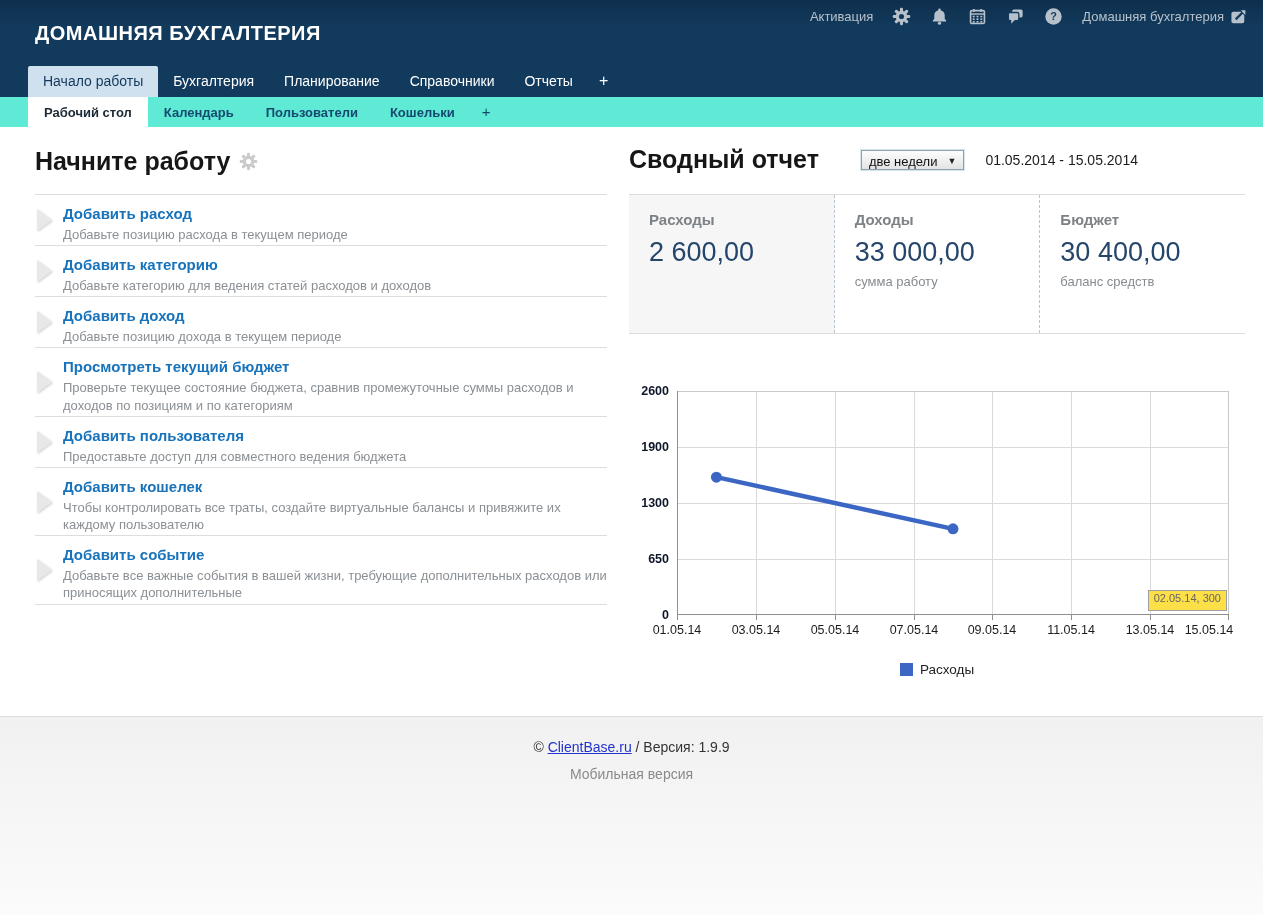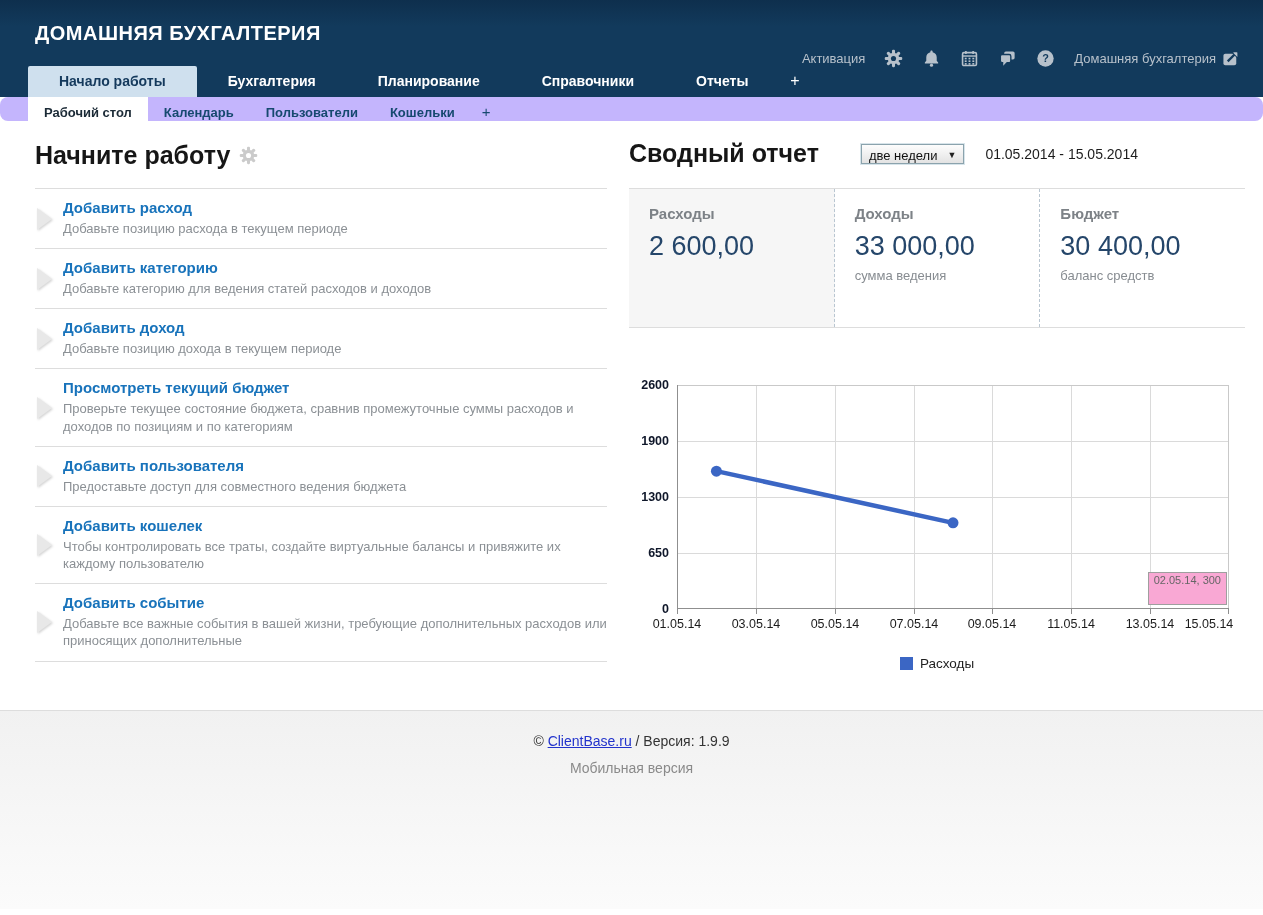--- a/index.html
+++ b/index.html
@@ -12,64 +12,64 @@
   
   .header-top {
     position: relative; height: 66px;
     background: linear-gradient(180deg, #0e2f4d 0%, #123a5c 40%);
   }
   .app-title {
     position:absolute; left:35px; top:22px;
     color:#fff; font-size:20px; font-weight:bold; letter-spacing:.5px;
   }
   .header-actions {
-    position:absolute; right:22px; top:7px;
+    position:absolute; right:14px; top:7px;
     display:flex; align-items:center; gap:19px;
-    color:#b7c1cb; font-size:13px;margin-top:42px;
+    color:#b7c1cb; font-size:13px;
   }
   .header-actions a { color:#b7c1cb; text-decoration:none; cursor:pointer; }
   .hicon { display:inline-flex; width:19px; height:19px; color:#b7c1cb; cursor:pointer; }
   .hicon svg { width:100%; height:100%; }
   .acct { display:flex; align-items:center; gap:6px; }
   
   .main-nav {
     display:flex; align-items:flex-end; height:31px;
     background:#123a5c; padding-left:28px;
   }
   .main-tab {
-    font-size:14px; font-weight:bold; color:#fff; cursor:pointer;
-    padding:7px 31px 8px; border-radius:2px 2px 0 0; white-space:nowrap;
+    font-size:14px; font-weight:normal; color:#fff; cursor:pointer;
+    padding:7px 15px 8px; border-radius:2px 2px 0 0; white-space:nowrap;
   }
   .main-tab.active { background:#cfe0ee; color:#14395c; }
   .main-tab.plus { font-weight:normal; font-size:16px; padding:6px 11px 7px; }
   
   .sub-nav {
-    display:flex; align-items:stretch; height:24px;
-    background:#c4b5fd; padding-left:28px;border-radius:8px;
+    display:flex; align-items:stretch; height:30px;
+    background:#5eead4; padding-left:28px;
   }
   .sub-tab {
     font-size:13px; font-weight:bold; color:#16496f; cursor:pointer;
     padding:8px 16px 7px; white-space:nowrap;
   }
   .sub-tab.active { background:#fff; color:#1b2a36; }
   .sub-tab.plus { font-weight:normal; font-size:15px; padding:6px 11px; }
   
   .content { display:flex; padding:18px 18px 0 35px; min-height:589px; }
   .col-left { width:572px; margin-right:22px; }
   .col-right { width:616px; }
   h2.section-title { font-size:25px; font-weight:bold; color:#161616; }
   
   .gs-head {
     display:flex; align-items:center; gap:9px;
     padding:2px 0 18px; border-bottom:1px solid #ddd;
   }
   .gear-lite { width:19px; height:19px; color:#cbcbcb; cursor:pointer; }
   .gear-lite svg { width:100%; height:100%; }
   .gs-item {
-    position:relative; padding:10px 0 11px 28px;
+    position:relative; padding:10px 0 2px 28px;
     border-bottom:1px solid #ddd; cursor:pointer;
   }
   .gs-arrow {
     position:absolute; left:2px; top:50%; margin-top:-11px;
     width:0; height:0;
     border-top:11px solid transparent; border-bottom:11px solid transparent;
     border-left:15px solid #e8e8e8;
     filter: drop-shadow(1px 1px 1px rgba(0,0,0,.18));
   }
   .gs-title { font-size:15px; font-weight:bold; color:#1873bb; margin-bottom:4px; }
@@ -100,22 +100,22 @@
   .chart-wrap { position:relative; margin-top:47px; height:268px; }
   .ylab {
     position:absolute; left:0; width:40px; text-align:right;
     font-size:12.5px; color:#0f172a; line-height:16px;font-weight:bold;
   }
   .plot {
     position:absolute; left:48px; top:10px; width:552px; height:230px;
   }
   .tooltip {
     position:absolute; right:2px; bottom:10px;
-    font-size:11px; color:#666; background:#f9a8d4;
-    border:1px solid #9f9f9f; padding:1px 5px 18px; white-space:nowrap;margin-top:16px;
+    font-size:11px; color:#666; background:#fde047;
+    border:1px solid #9f9f9f; padding:1px 5px 6px; white-space:nowrap;margin-top:16px;
   }
   .xlab {
     position:absolute; top:242px; transform:translateX(-50%);
     font-size:12.5px; color:#1c1c1c; white-space:nowrap;
   }
   .legend {
     display:flex; justify-content:center; align-items:center; gap:7px;
     margin-top:13px;
   }
   .legend-swatch { width:13px; height:13px; background:#3b66c4; }
@@ -289,21 +289,21 @@
     </div>
 
     <div class="stats">
       <div class="stat-card shaded dash">
         <div class="stat-label">Расходы</div>
         <div class="stat-value">2 600,00</div>
       </div>
       <div class="stat-card dash">
         <div class="stat-label">Доходы</div>
         <div class="stat-value">33 000,00</div>
-        <div class="stat-caption">сумма ведения</div>
+        <div class="stat-caption">сумма работу</div>
       </div>
       <div class="stat-card">
         <div class="stat-label">Бюджет</div>
         <div class="stat-value">30 400,00</div>
         <div class="stat-caption">баланс средств</div>
       </div>
     </div>
 
     <div class="chart-wrap">
       <span class="ylab" style="top:2px">2600</span>

